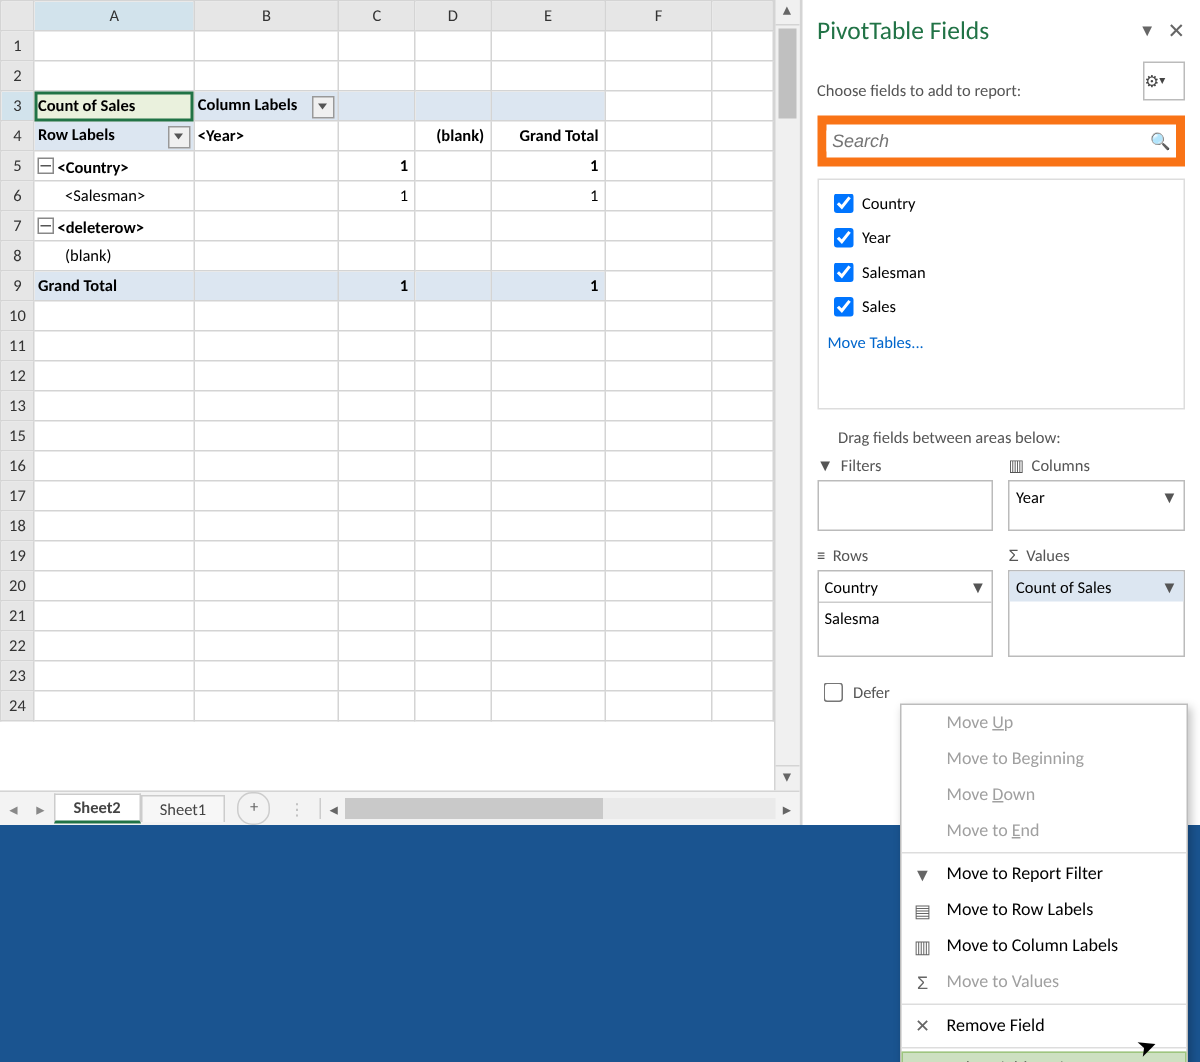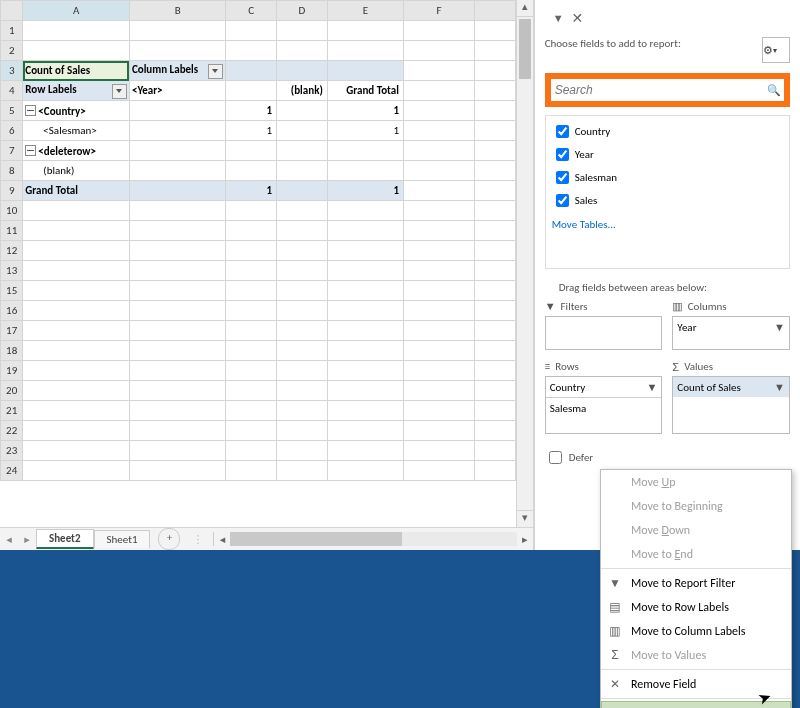--- a/index.html
+++ b/index.html
@@ -94,21 +94,21 @@
   .sheet-tabs .hscroll .thumb{width:60%;height:100%;background:#c9c9c9;}
   
   .taskpane{
     width:266px;background:#fff;display:flex;flex-direction:column;
     border-left:1px solid #d4d4d4;
   }
   .tp-header{display:flex;align-items:center;padding:10px 10px 4px;}
   .tp-header h1{flex:1;margin:0;font-size:17px;font-weight:normal;color:#217346;}
   .tp-header .caret{color:#666;margin:0 8px;}
   .tp-header .close{color:#666;font-size:14px;}
-  .tp-sub{display:flex;align-items:flex-start;padding:6px 10px;color:#555;}
+  .tp-sub{display:flex;align-items:flex-end;padding:6px 10px;color:#555;}
   .tp-sub span{flex:1;}
   .gear{width:26px;height:24px;border:1px solid #bbb;display:flex;align-items:center;justify-content:center;color:#444;}
   .searchbox{margin:4px 10px 8px;border:6px solid #f97316;height:22px;display:flex;align-items:center;}
   .searchbox input{flex:1;border:none;outline:none;font-size:12px;padding:0 4px;font-style:italic;color:#888;}
   .searchbox .mag{width:20px;text-align:center;color:#666;}
   .fieldlist{margin:0 10px 6px;border:1px solid #ddd;padding:4px 6px 8px;min-height:140px;}
   .field-item{display:flex;align-items:center;padding:2px 0;}
   .field-item input{margin-right:6px;}
   .more-tables{color:#0066cc;padding-top:6px;}
   .areas-label{padding:6px 24px;color:#555;}
@@ -419,20 +419,21 @@
         <div class="track">
             <div class="thumb"></div>
           </div>
         <div class="arrow">▸</div>
       </div>
     </div>
   </div>
 
   <div class="taskpane">
     <div class="tp-header">
+      <h1>PivotTable Fields</h1>
       <span class="caret">▼</span>
       <span class="close">✕</span>
     </div>
     <div class="tp-sub">
       <span>Choose fields to add to report:</span>
       <div class="gear">⚙<span style="font-size:8px">▾</span></div>
     </div>
     <div class="searchbox">
       <input placeholder="Search" style="">
       <div class="mag">🔍</div>

